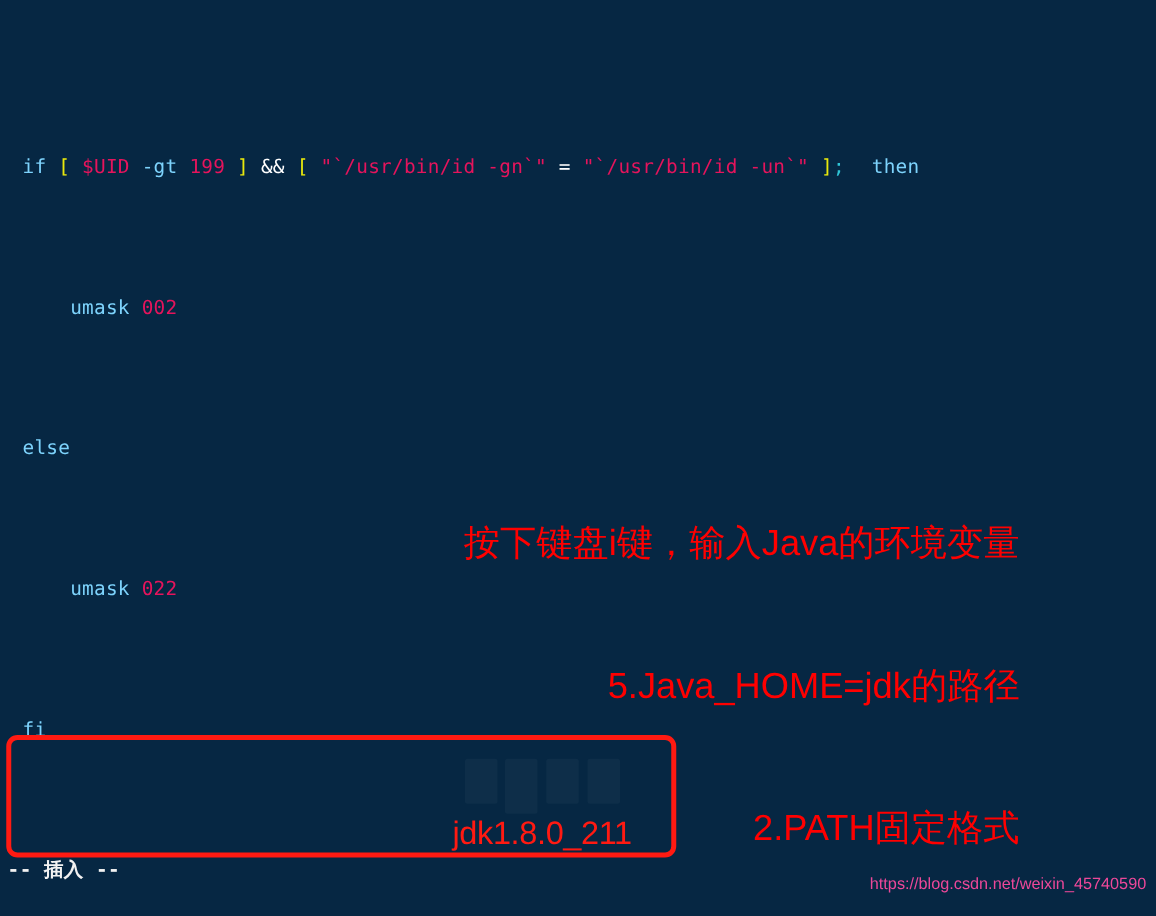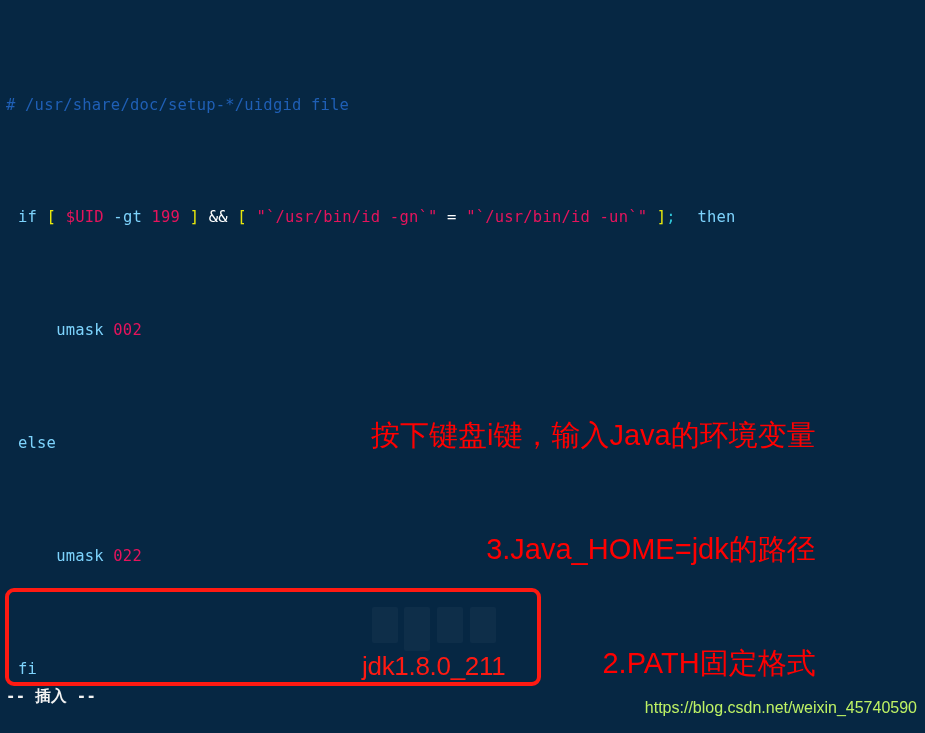--- a/index.html
+++ b/index.html
@@ -111,33 +111,32 @@
     letter-spacing: 0.4px;
     text-align: center;
   }
 
   
   .csdn-url {
     position: absolute;
     right: 8px;
     top: 699px;
     font-family: "Liberation Sans", "DejaVu Sans", sans-serif;
-    font-size: 16px;
-    color: #bef264;
+    font-size: 13px;
+    color: #ec4899;
     white-space: pre;
   }
 </style>
 </head>
 <body>
 
 <div id="terminal">
 
   <div class="code">
 
-    <div class="line"><span class="c-comment"># /usr/share/doc/setup-*/uidgid file</span></div>
 
     <div class="line"><span class="c-keyword">if</span><span class="c-bracket"> [ </span><span class="c-var">$UID</span><span class="c-white"> -gt </span><span class="c-num">199</span><span class="c-bracket"> ]</span><span class="c-op"> &amp;&amp; </span><span class="c-bracket">[ </span><span class="c-str">"`/usr/bin/id -gn`"</span><span class="c-op"> = </span><span class="c-str">"`/usr/bin/id -un`"</span><span class="c-bracket"> ]</span><span class="c-semi">;</span><span class="c-keyword"> then</span></div>
 
     <div class="line"><span class="c-keyword">    umask </span><span class="c-num">002</span></div>
 
     <div class="line"><span class="c-keyword">else</span></div>
 
     <div class="line"><span class="c-keyword">    umask </span><span class="c-num">022</span></div>
 
     <div class="line"><span class="c-keyword">fi</span></div>
@@ -178,21 +177,21 @@
 
   </div>
 
   <div class="wm-block" style="left:372px; top:607px; width:26px; height:36px;"></div>
   <div class="wm-block" style="left:404px; top:607px; width:26px; height:44px;"></div>
   <div class="wm-block" style="left:437px; top:607px; width:26px; height:36px;"></div>
   <div class="wm-block" style="left:470px; top:607px; width:26px; height:36px;"></div>
 
   <div class="annotation">
     <div>按下键盘i键，输入Java的环境变量</div>
-    <div>3.Java_HOME=jdk的路径</div>
+    <div>5.Java_HOME=jdk的路径</div>
     <div>2.PATH固定格式</div>
   </div>
 
   <div class="jdk-overlay">jdk1.8.0_211</div>
 
   <div class="redbox"></div>
 
   <div class="statusline">-- 插入 --</div>
 
   <div class="csdn-url">https://blog.csdn.net/weixin_45740590</div>

